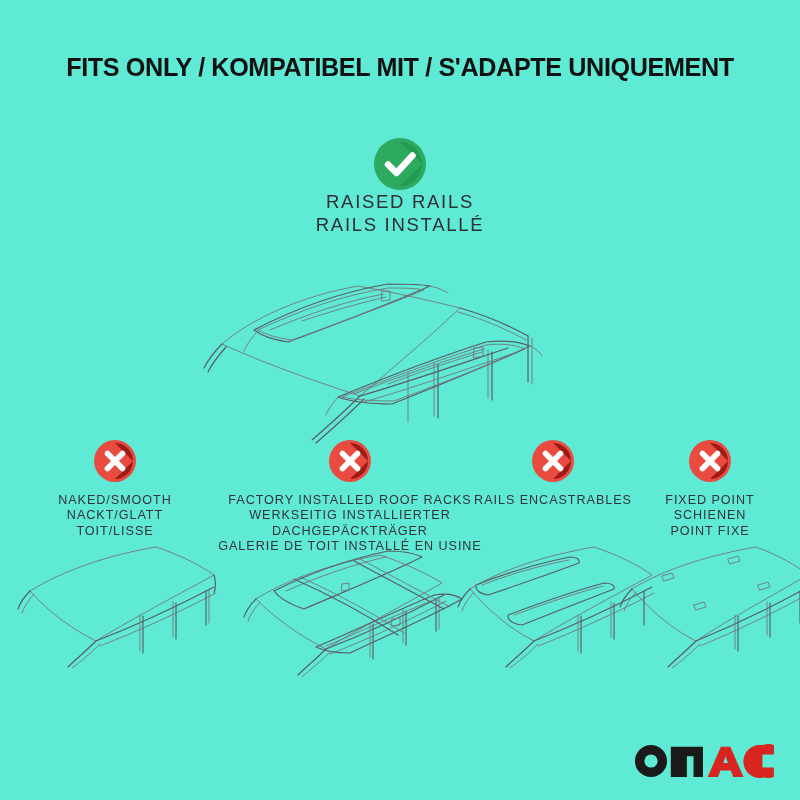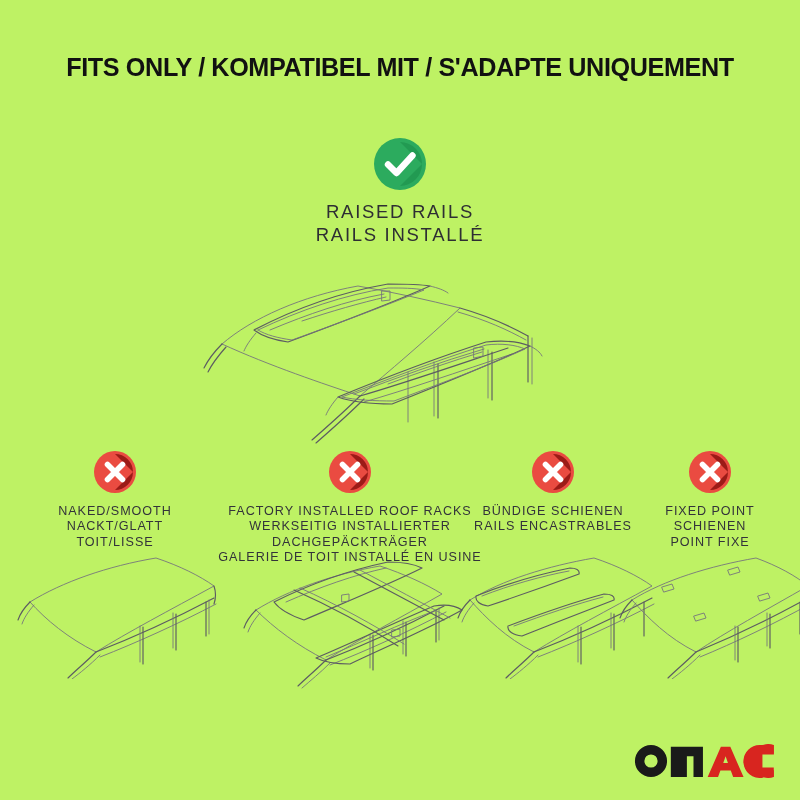--- a/index.html
+++ b/index.html
@@ -2,21 +2,21 @@
 <html><head>
 <meta charset="utf-8">
 <style>
   * { box-sizing: border-box; margin: 0; padding: 0; }
   html, body {
     width: 800px; height: 800px;
     background: #ffffff;
     font-family: "Liberation Sans", sans-serif;
     overflow: hidden;
   }
-  .page { position: relative; width: 800px; height: 800px; background:#bef264; }
+  .page { position: relative; width: 800px; height: 800px; background:#5eead4; }
 
   
   .header-title {
     position: absolute;
     top: 52px; left: 0; right: 0;
     text-align: center;
     font-family: "Liberation Sans", sans-serif;
     font-weight: bold;
     font-size: 26.5px;
     letter-spacing: -0.4px;
@@ -43,38 +43,38 @@
     position: relative;
     width: 42px; height: 42px;
     margin: 0 auto;
     border-radius: 50%;
     background: #ea4b41;
     overflow: hidden;
   }
   .badge-ok svg, .badge-no svg { position:absolute; inset:0; width:100%; height:100%; }
 
   .main-labels {
-    margin-top: 11px;
+    margin-top: 1px;
     font-size: 18.5px;
     line-height: 22.5px;
     letter-spacing: 1.7px;
     color: #2e2e33;
     font-weight: 400;
   }
 
   .main-art {
     position: absolute;
     top: 272px;
     left: 192px;
     width: 430px;
     height: 185px;
   }
 
   
-  .row { position: absolute; top: 451px; left: 0; width: 796px; height: 330px; }
+  .row { position: absolute; top: 440px; left: 0; width: 796px; height: 330px; }
   .col { position: absolute; top: 0; text-align: center; }
   .col .caption {
     margin-top: 11px;
     font-size: 12.6px;
     line-height: 15.3px;
     letter-spacing: 0.95px;
     color: #33333a;
     white-space: nowrap;
   }
   .col .art { position: absolute; left: 50%; transform: translateX(-50%); }
@@ -257,21 +257,20 @@
     </div>
 
     <div class="col c3">
       <div class="badge-no">
         <svg viewBox="0 0 42 42" aria-hidden="true">
           <path d="M21 3 A18 18 0 0 1 21 39 L39 21 Z" fill="#9c1b17"></path>
           <path d="M13.5 13.5 L28.5 28.5 M28.5 13.5 L13.5 28.5" stroke="#ffffff" stroke-width="5.6" stroke-linecap="round"></path>
         </svg>
       </div>
       <div class="caption">
-        <div>BÜNDIGE SCHIENEN</div>
         <div>RAILS ENCASTRABLES</div>
       </div>
       <div class="art">
         <svg viewBox="0 0 210 125" class="drawing" preserveAspectRatio="xMidYMid meet">
           <path d="M22,46 C54,26 100,12 146,4 C170,12 190,22 204,32
                    C160,56 118,78 86,98 C58,84 38,64 22,46 Z" class="thin"></path>
           <path d="M22,46 C16,52 12,58 10,64"></path>
           <path d="M26,49 C20,56 16,62 14,68" class="thin"></path>
           <path d="M86,98 C76,108 66,116 58,124"></path>
           <path d="M90,101 C80,111 70,119 62,125" class="thin"></path>

